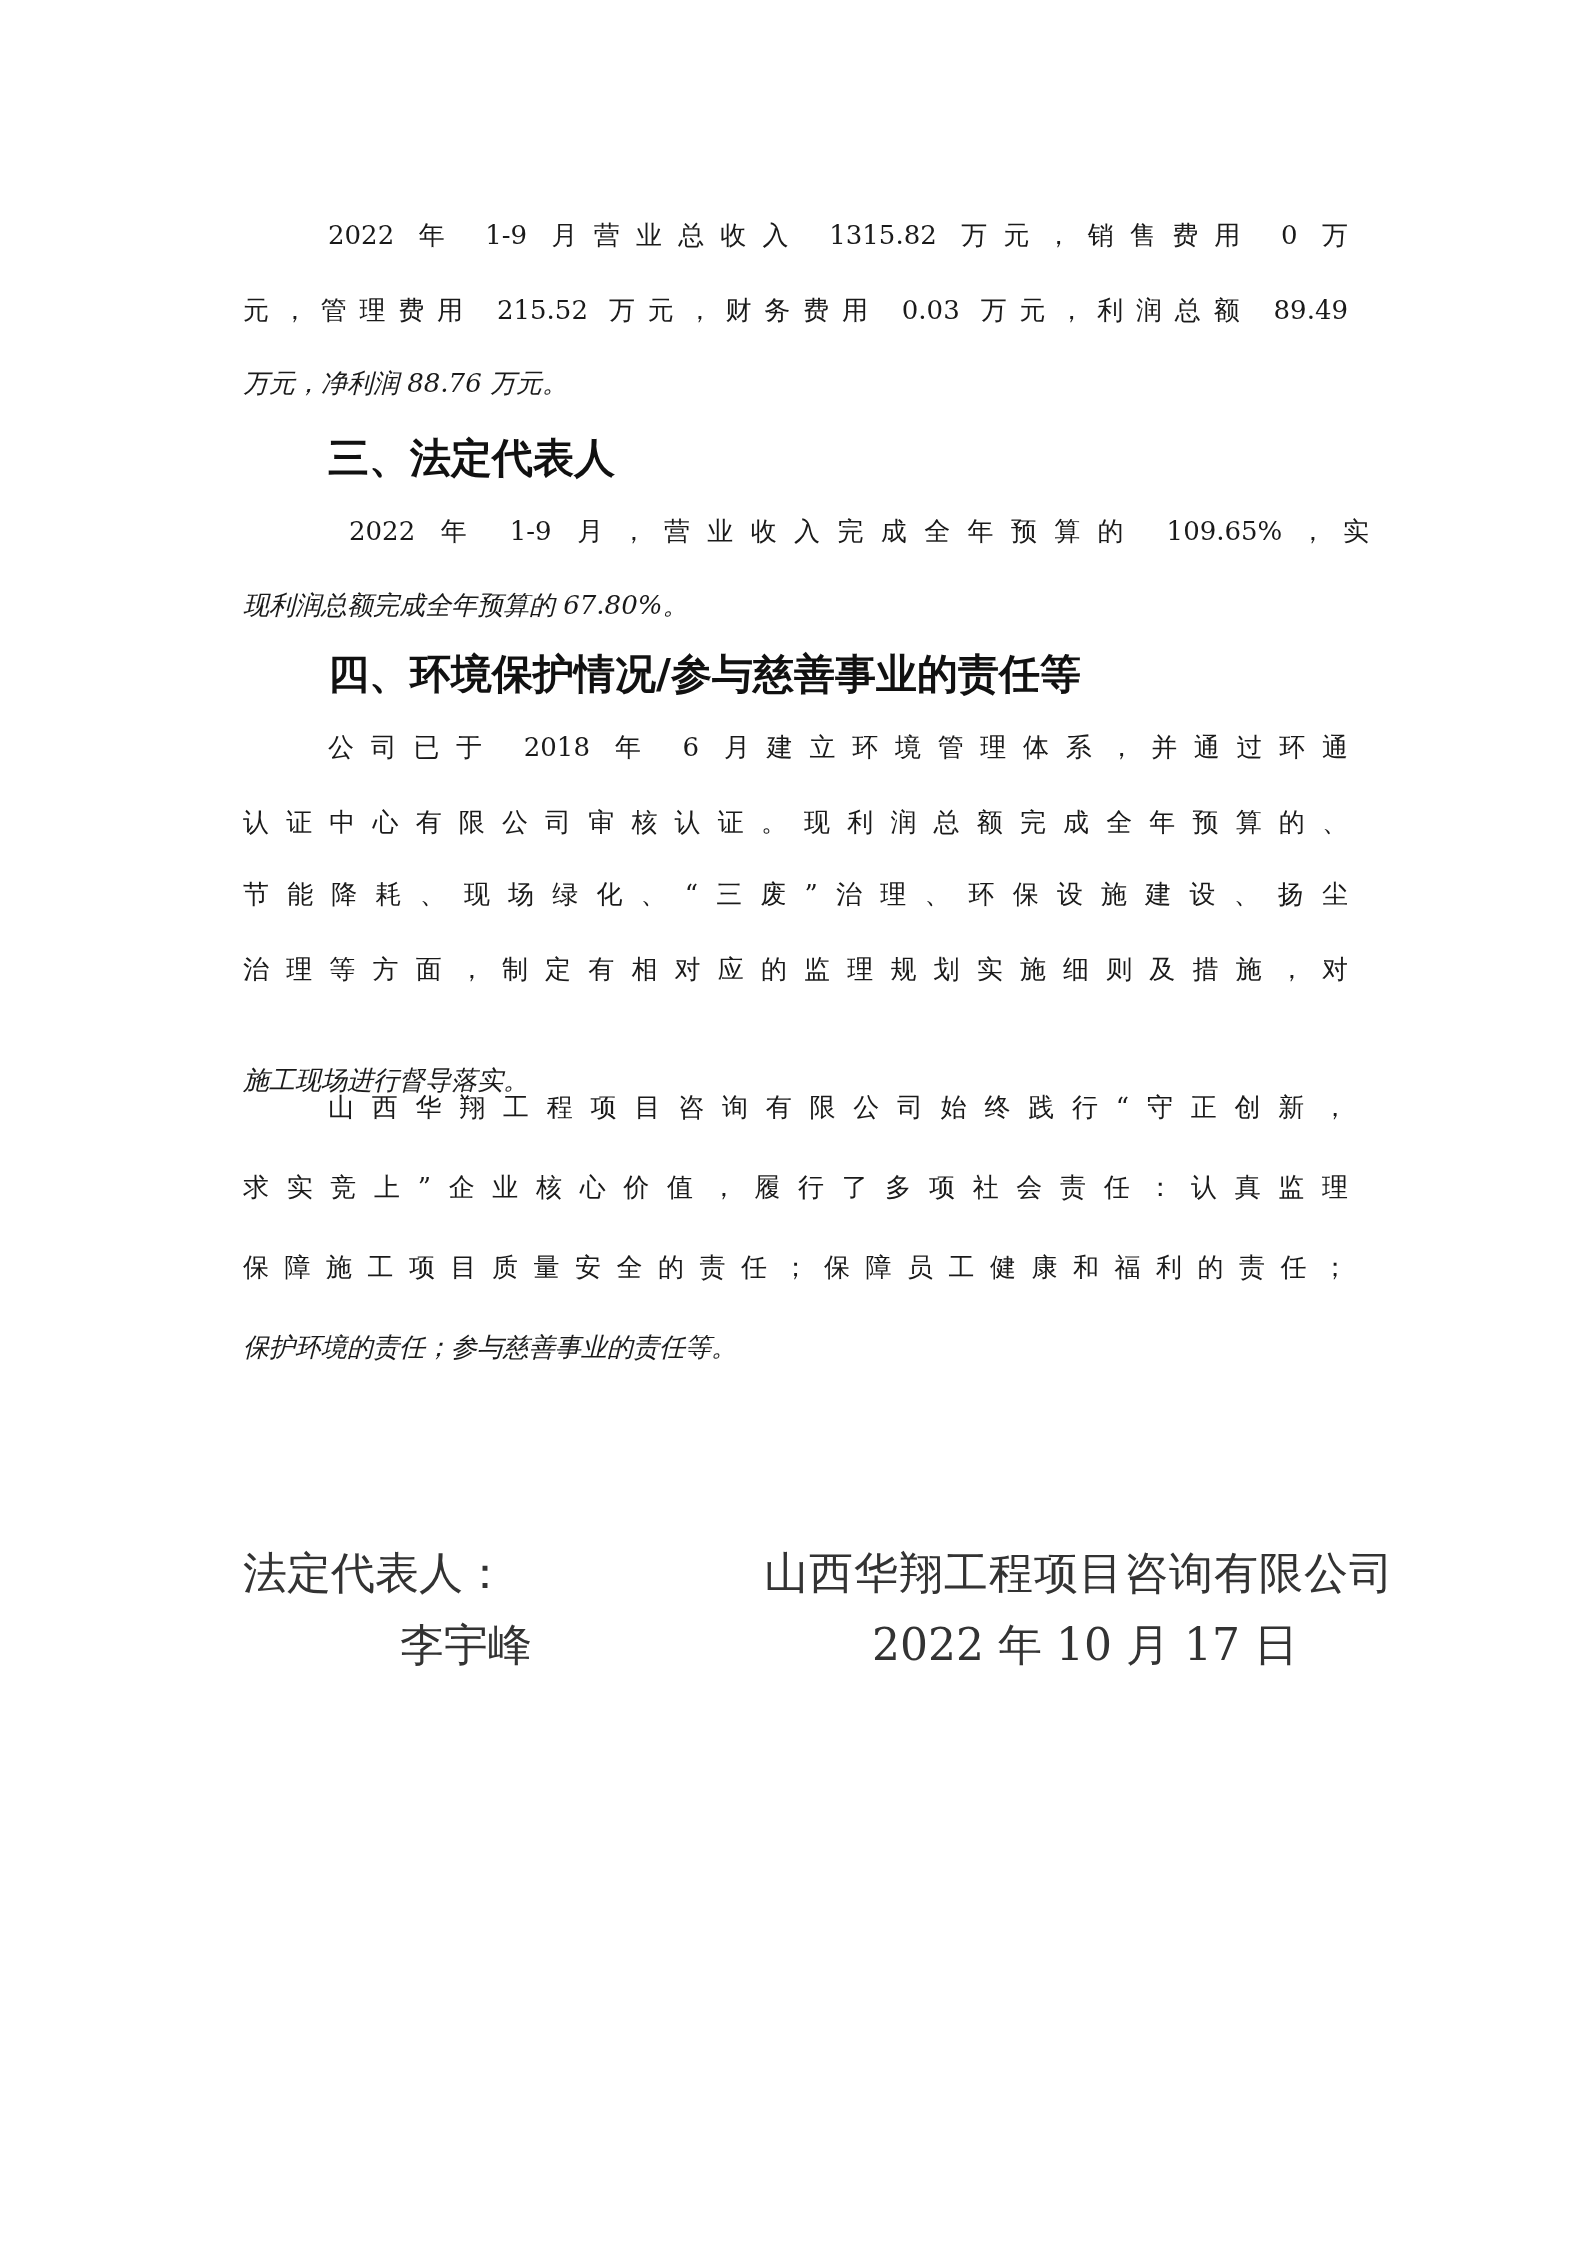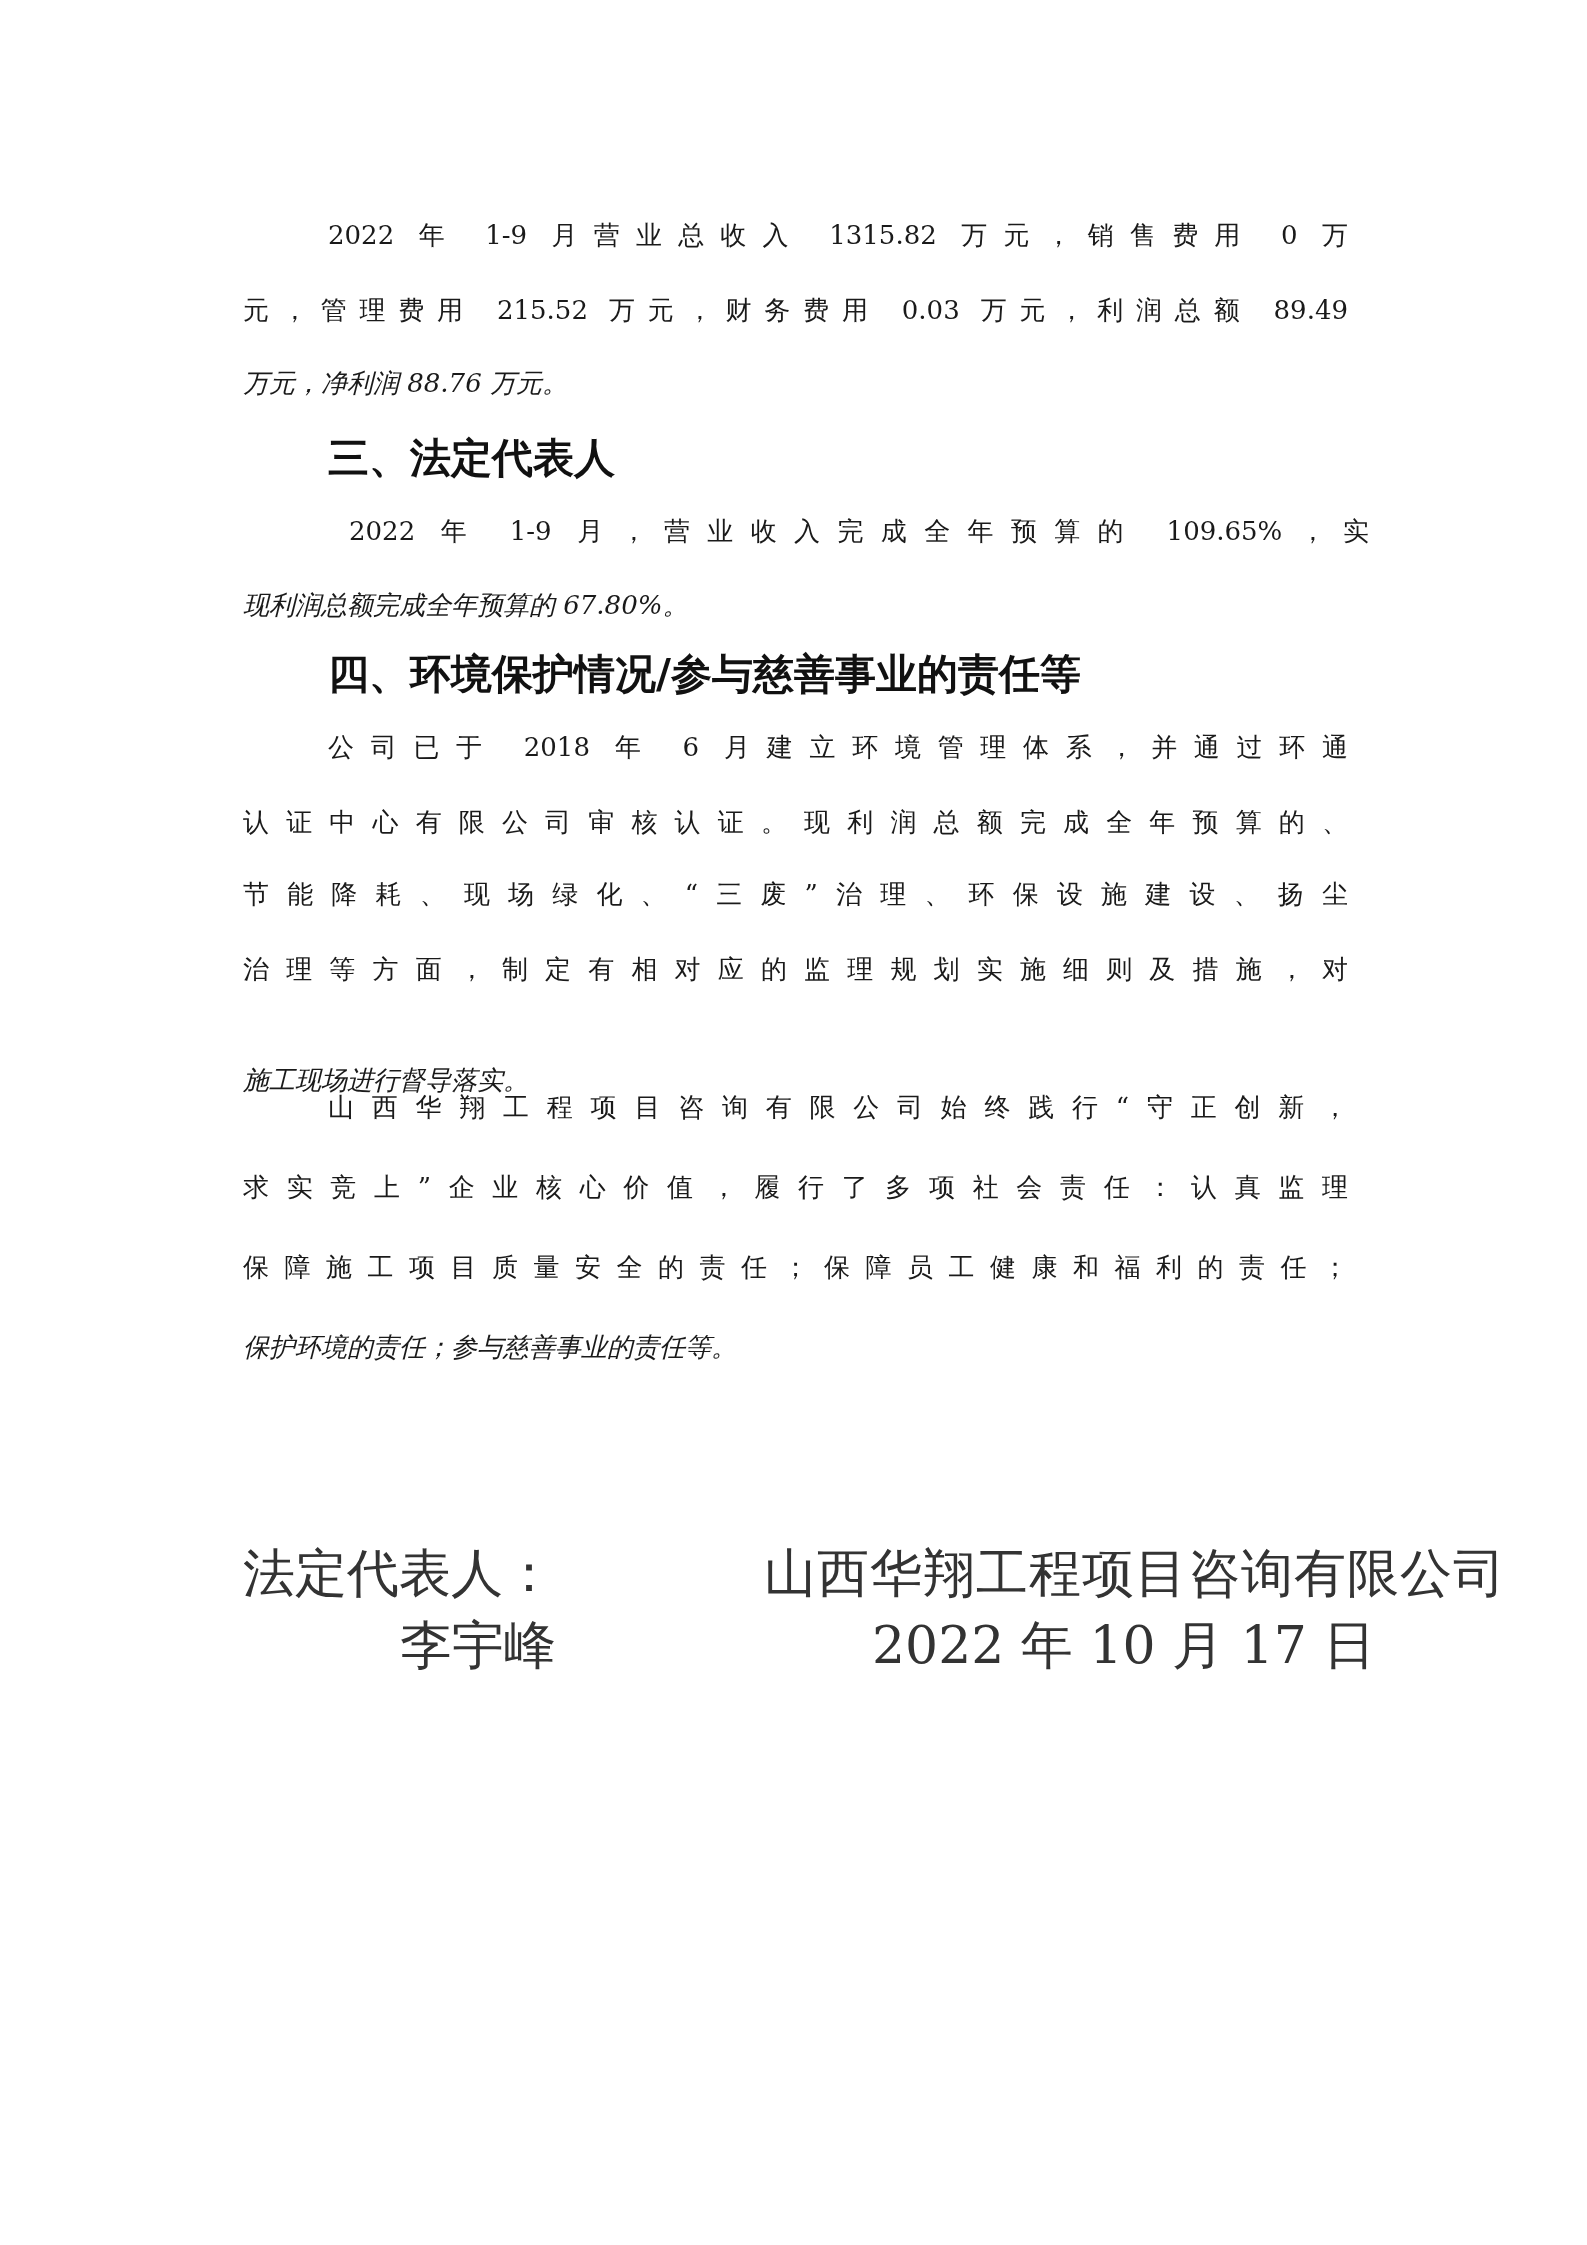--- a/index.html
+++ b/index.html
@@ -6,21 +6,21 @@
   body { width: 1587px; height: 2245px; position: relative; overflow: hidden;
          font-family: "DejaVu Serif", "Liberation Serif", serif; color: #1a1a1a; }
   .line { position: absolute; left: 243px; width: 1105px; height: 60px;
           font-size: 26px; line-height: 60px; white-space: nowrap;
           text-align: justify; text-align-last: justify; letter-spacing: 0px; }
   .line.last { text-align-last: left; font-style: italic; }
   .line.indent { left: 328px; width: 1020px; }
   .heading { position: absolute; left: 328px; height: 60px; font-size: 41px; line-height: 60px;
              font-family: "DejaVu Sans", "Liberation Sans", sans-serif; font-weight: bold;
              white-space: nowrap; color: #111; }
-  .sig { position: absolute; font-size: 52px; line-height: 60px; height: 60px; white-space: nowrap; color: #333; }
+  .sig { position: absolute; font-size: 44px; line-height: 60px; height: 60px; white-space: nowrap; color: #333; }
 </style>
 </head>
 <body>
 
 <div>
 
   <div class="line indent" style="top:205px;">2022 年 1-9 月营业总收入 1315.82 万元，销售费用 0 万</div>
   <div class="line" style="top:280px;">元，管理费用 215.52 万元，财务费用 0.03 万元，利润总额 89.49</div>
   <div class="line last" style="top:353px;">万元，净利润 88.76 万元。</div>
 

